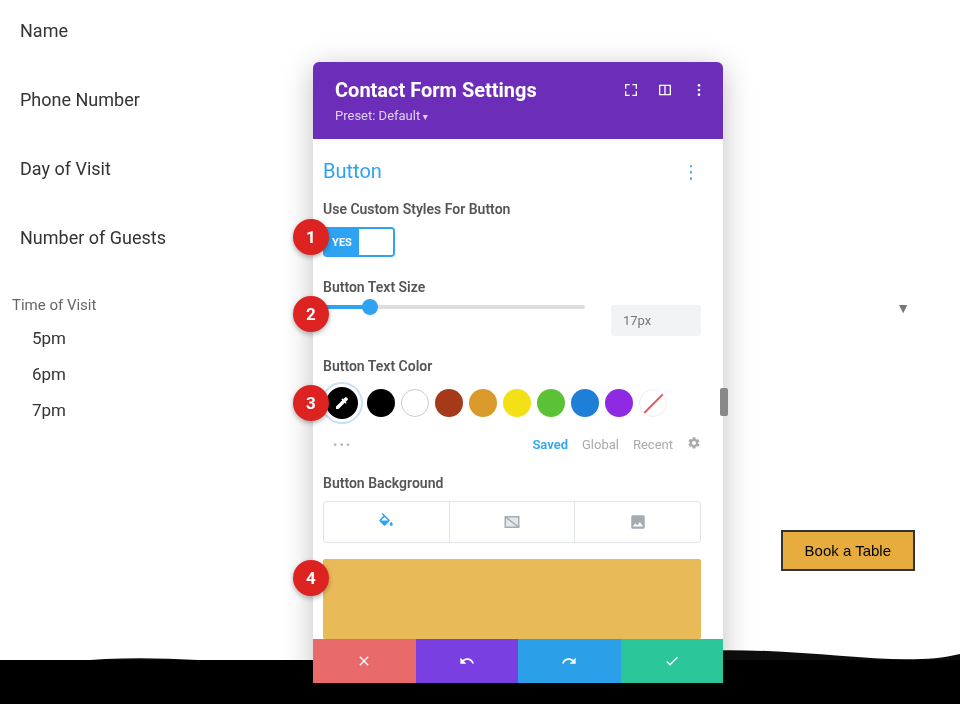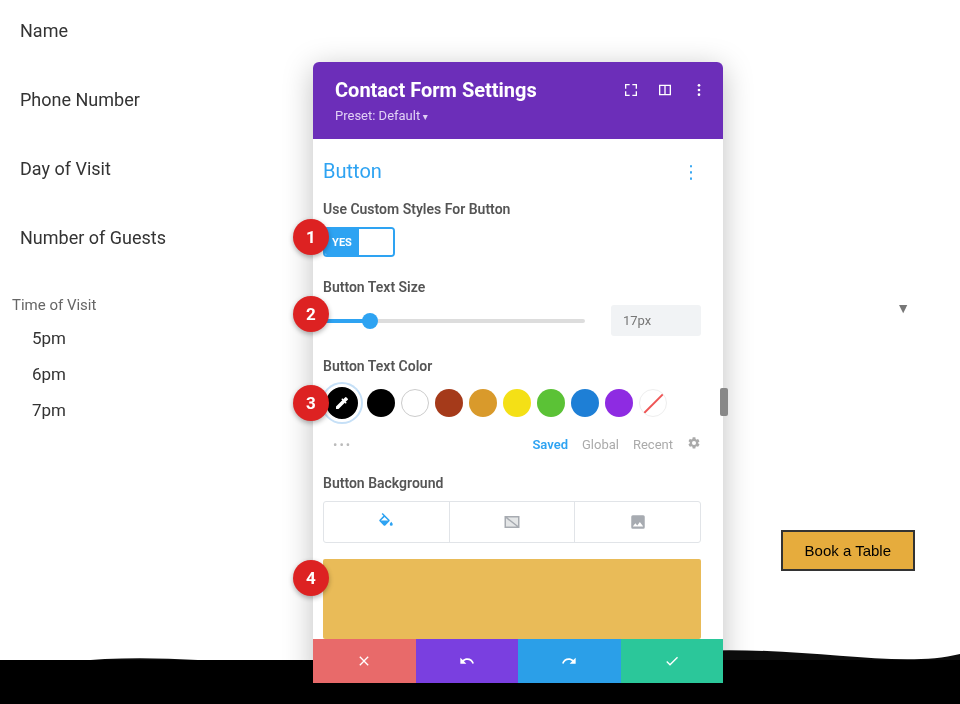--- a/index.html
+++ b/index.html
@@ -24,21 +24,21 @@
   .tab { padding: 14px 24px; color: #fff; font-weight: 600; font-size: 14px; cursor: pointer; }
   .tab.active { background: #a259f5; }
   .content { padding: 20px 22px 0 10px; background: #fff; }
   .section-header { display: flex; justify-content: space-between; align-items: center; margin-bottom: 18px; }
   .section-title { color: #2ea3f2; font-size: 20px; font-weight: 400; }
   .kebab { color: #2ea3f2; font-size: 18px; letter-spacing: 1px; }
   .opt-label { font-size: 14px; color: #555; font-weight: 600; margin-bottom: 10px; }
   .toggle { display: inline-flex; align-items: center; border: 2px solid #2ea3f2; border-radius: 4px; overflow: hidden; width: 72px; height: 30px; }
   .toggle-on { background: #2ea3f2; color: #fff; width: 50%; height: 100%; display: flex; align-items: center; justify-content: center; font-size: 11px; font-weight: 700; }
   .toggle-off { background: #fff; width: 50%; height: 100%; }
-  .slider-row { display: flex; align-items: center; gap: 26px; }
+  .slider-row { display: flex; gap: 26px; }
   .slider-track { flex: 1; height: 4px; background: #ddd; border-radius: 2px; position: relative; }
   .slider-fill { position: absolute; left: 0; top: 0; height: 4px; width: 18%; background: #2ea3f2; border-radius: 2px; }
   .slider-thumb { position: absolute; left: 18%; top: -6px; width: 16px; height: 16px; background: #2ea3f2; border-radius: 50%; transform: translateX(-50%); }
   .slider-value { background: #f1f3f5; color: #777; padding: 8px 26px 8px 12px; font-size: 13px; border-radius: 3px; min-width: 90px;}
   .swatches { display: flex; gap: 6px; align-items: center; }
   .swatch { width: 28px; height: 28px; border-radius: 50%; border: none; }
   .swatch.ring { width: 38px; height: 38px; border: 3px solid #fff; box-shadow: 0 0 0 2px #c6e0f7; display: flex; align-items: center; justify-content: center; }
   .swatch.stroke { border: 1px solid #ccc; }
   .swatch.none { background: #fff; border:1px solid #eee; position: relative; overflow:hidden;}
   .swatch.none::after{ content:""; position:absolute; width:140%; height:2px; background:#e55; top:50%; left:-20%; transform:rotate(-45deg);}

